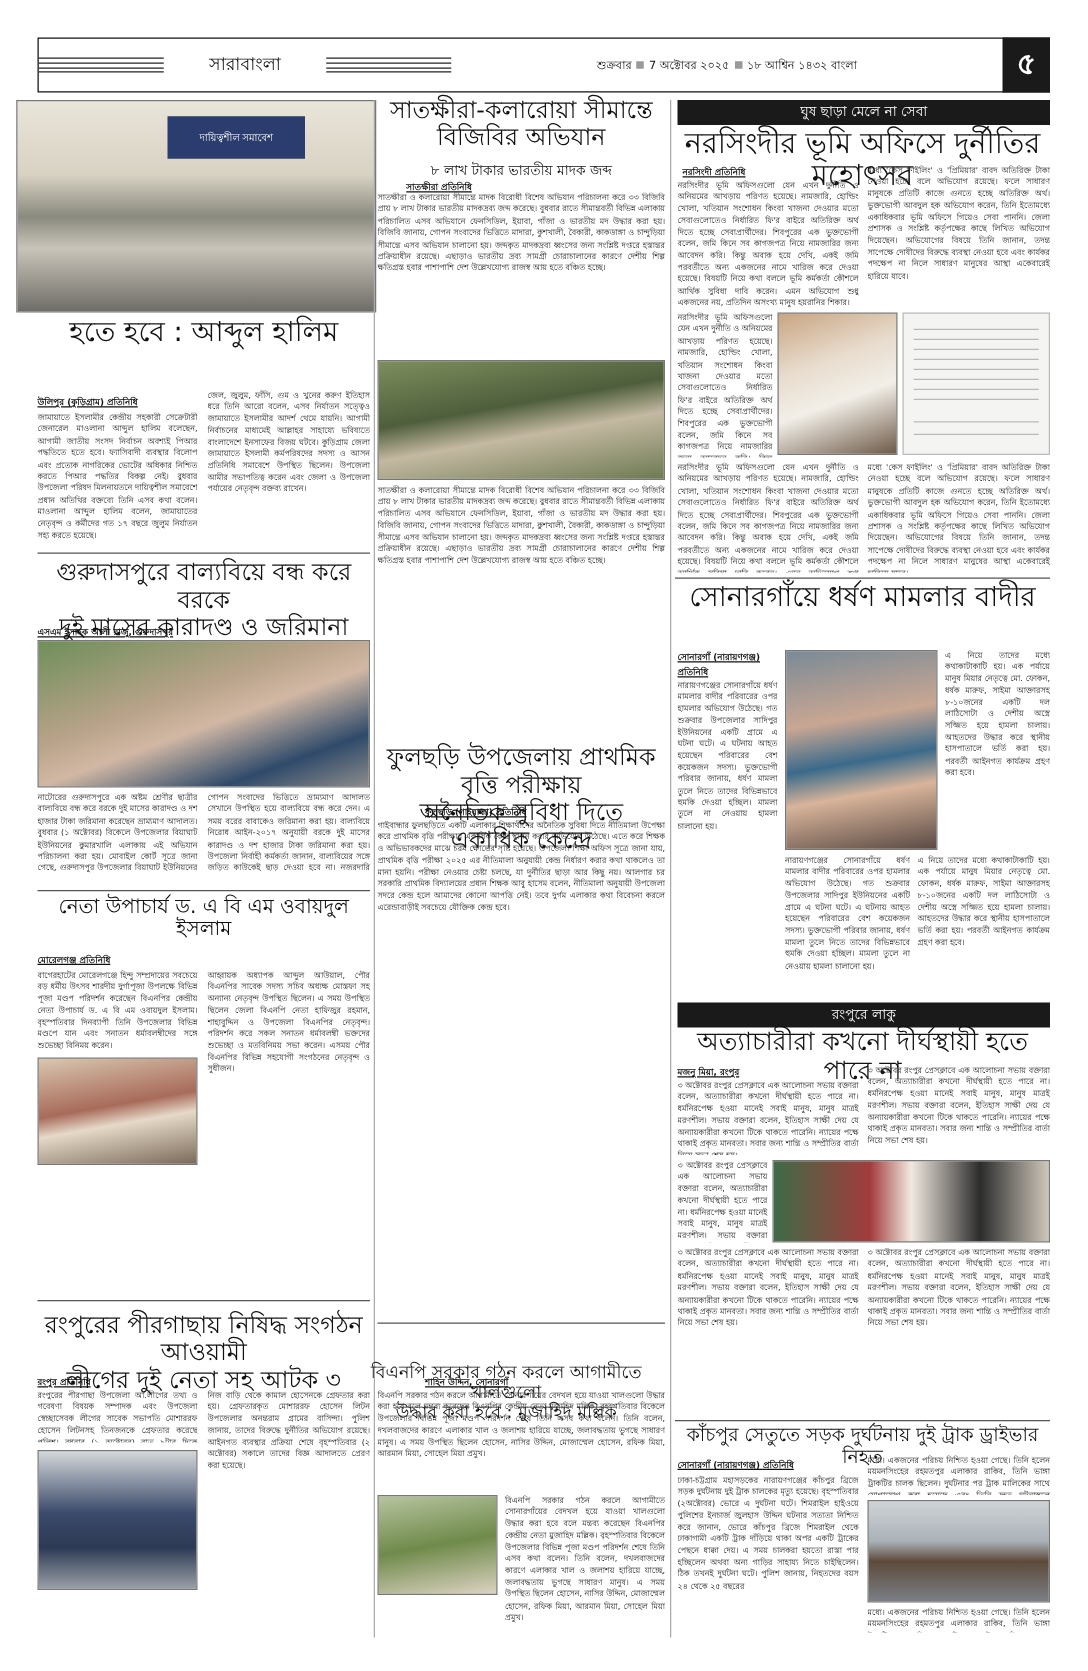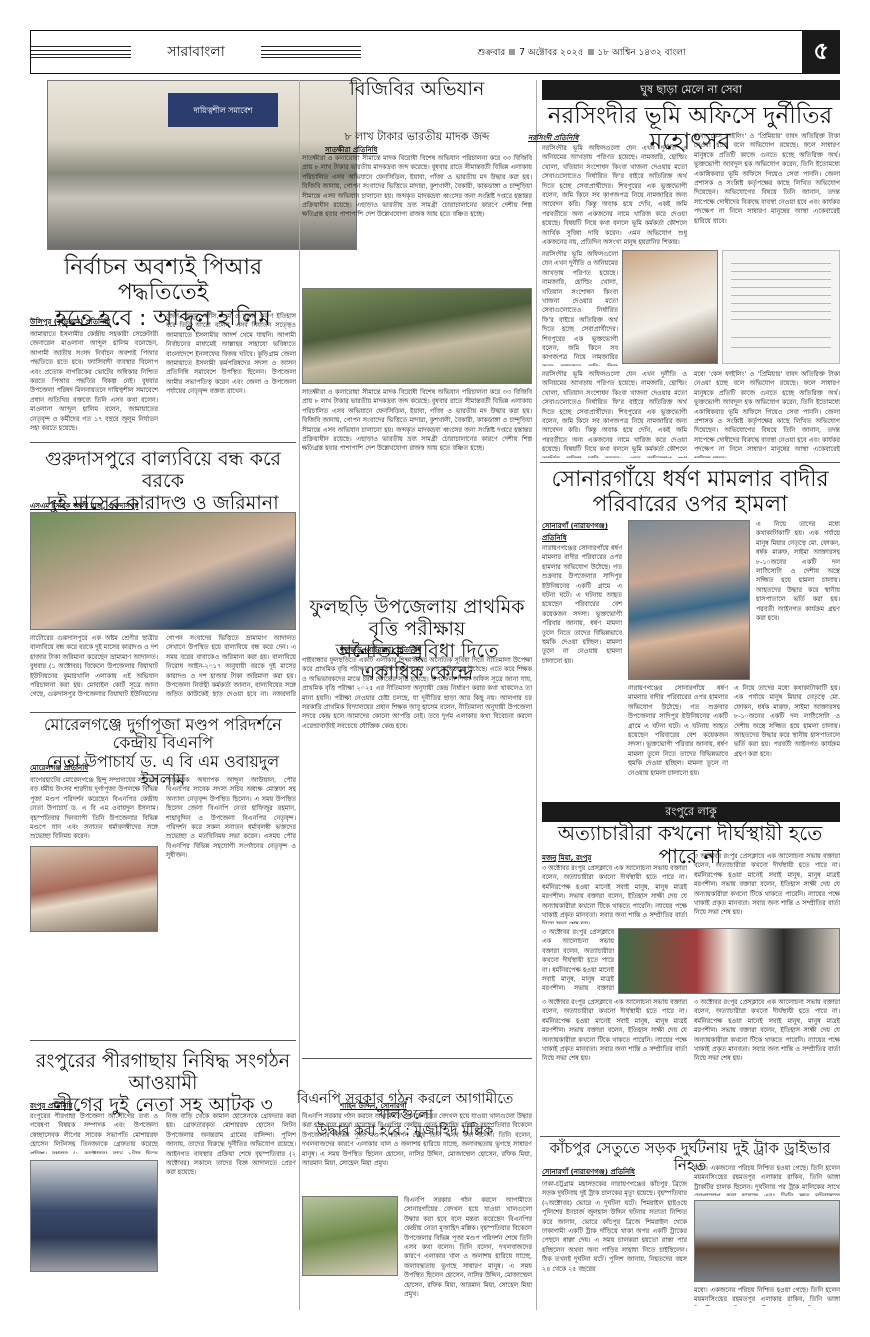--- a/index.html
+++ b/index.html
@@ -43,65 +43,64 @@
 <header class="masthead">
   <div class="rules"></div>
   <div class="section-name">সারাবাংলা</div>
   <div class="rules"></div>
   <div class="dateline">
     <span>শুক্রবার</span><span class="sq"></span><span>7 অক্টোবর ২০২৫</span><span class="sq"></span><span>১৮ আশ্বিন ১৪৩২ বাংলা</span>
   </div>
   <div class="page-no">৫</div>
 </header>
 
-<div class="photo" style="left:47px;top:80px;width:310px;height:170px;background:linear-gradient(180deg,#e9e5d9 0%,#d8d2c3 35%,#8a8a7e 55%,#c9c4b9 70%,#6f6d68 100%);">
+<div class="photo" style="left:13px;top:80px;width:288px;height:170px;background:linear-gradient(180deg,#e9e5d9 0%,#d8d2c3 35%,#8a8a7e 55%,#c9c4b9 70%,#6f6d68 100%);font-family:Liberation Serif, serif;">
   <div class="banner" style="left:120px;top:12px;width:110px;height:34px;font-size:8px;">দায়িত্বশীল সমাবেশ</div>
 </div>
 
 <div class="headline hl-xl" style="left:30px;top:254px;width:266px;">
-  <div>নির্বাচন অবশ্যই পিআর পদ্ধতিতেই</div>
   <div>হতে হবে : আব্দুল হালিম</div>
 </div>
 <div class="byline" style="left:30px;top:316px;">উলিপুর (কুড়িগ্রাম) প্রতিনিধি</div>
 <div class="body-text" style="left:30px;top:330px;width:128px;height:104px;">জামায়াতে ইসলামীর কেন্দ্রীয় সহকারী সেক্রেটারী জেনারেল মাওলানা আব্দুল হালিম বলেছেন, আগামী জাতীয় সংসদ নির্বাচন অবশ্যই পিআর পদ্ধতিতে হতে হবে। ফ্যাসিবাদী ব্যবস্থার বিলোপ এবং প্রত্যেক নাগরিকের ভোটের অধিকার নিশ্চিত করতে পিআর পদ্ধতির বিকল্প নেই। বুধবার উপজেলা পরিষদ মিলনায়তনে দায়িত্বশীল সমাবেশে প্রধান অতিথির বক্তব্যে তিনি এসব কথা বলেন। মাওলানা আব্দুল হালিম বলেন, জামায়াতের নেতৃবৃন্দ ও কর্মীদের গত ১৭ বছরে জুলুম নির্যাতন সহ্য করতে হয়েছে।</div>
 <div class="body-text" style="left:166px;top:312px;width:130px;height:122px;">জেল, জুলুম, ফাঁসি, গুম ও খুনের করুণ ইতিহাস ধরে তিনি আরো বলেন, এসব নির্যাতন সত্ত্বেও জামায়াতে ইসলামীর আদর্শ থেমে যায়নি। আগামী নির্বাচনের মাধ্যমেই আল্লাহর সাহায্যে ভবিষ্যতে বাংলাদেশে ইনসাফের বিজয় ঘটবে। কুড়িগ্রাম জেলা জামায়াতে ইসলামী কর্মপরিষদের সদস্য ও আসন প্রতিনিধি সমাবেশে উপস্থিত ছিলেন। উপজেলা আমীর সভাপতিত্ব করেন এবং জেলা ও উপজেলা পর্যায়ের নেতৃবৃন্দ বক্তব্য রাখেন।</div>
 <div class="hrule" style="left:30px;top:442px;width:266px;"></div>
 
 <div class="headline hl-l" style="left:30px;top:448px;width:266px;">
   <div>গুরুদাসপুরে বাল্যবিয়ে বন্ধ করে বরকে</div>
   <div>দুই মাসের কারাদণ্ড ও জরিমানা</div>
 </div>
 <div class="byline" style="left:30px;top:500px;">এসএম ইসাহক আলী রাজু, গুরুদাসপুর</div>
 <div class="photo" style="left:30px;top:512px;width:266px;height:118px;background:linear-gradient(160deg,#6e8f5a 0%,#b9a38a 40%,#d2b8a4 55%,#2f4a6a 80%,#8c8c8c 100%);"></div>
 <div class="body-text" style="left:30px;top:634px;width:128px;height:66px;">নাটোরের গুরুদাসপুরে এক অষ্টম শ্রেণীর ছাত্রীর বাল্যবিয়ে বন্ধ করে বরকে দুই মাসের কারাদণ্ড ও দশ হাজার টাকা জরিমানা করেছেন ভ্রাম্যমাণ আদালত। বুধবার (১ অক্টোবর) বিকেলে উপজেলার বিয়াঘাট ইউনিয়নের কুমারখালি এলাকায় এই অভিযান পরিচালনা করা হয়। মোবাইল কোর্ট সূত্রে জানা গেছে, গুরুদাসপুর উপজেলার বিয়াঘাট ইউনিয়নের কুমারখালি এলাকায় এক অষ্টম শ্রেণীর ছাত্রীর বিয়ের আয়োজনের প্রক্রিয়া চলছিল।</div>
 <div class="body-text" style="left:166px;top:634px;width:130px;height:66px;">গোপন সংবাদের ভিত্তিতে ভ্রাম্যমাণ আদালত সেখানে উপস্থিত হয়ে বাল্যবিয়ে বন্ধ করে দেন। এ সময় বরের বাবাকেও জরিমানা করা হয়। বাল্যবিয়ে নিরোধ আইন-২০১৭ অনুযায়ী বরকে দুই মাসের কারাদণ্ড ও দশ হাজার টাকা জরিমানা করা হয়। উপজেলা নির্বাহী কর্মকর্তা জানান, বাল্যবিয়ের সঙ্গে জড়িত কাউকেই ছাড় দেওয়া হবে না। নজরদারি পাশাপাশি অভিযানও ব্যবস্থা গ্রহণে আমাদের অব্যাহত থাকবে।</div>
 <div class="hrule" style="left:30px;top:712px;width:266px;"></div>
 
 <div class="headline hl-m" style="left:30px;top:716px;width:266px;">
-  <div>মোরেলগঞ্জে দুর্গাপূজা মণ্ডপ পরিদর্শনে কেন্দ্রীয় বিএনপি</div>
   <div>নেতা উপাচার্য ড. এ বি এম ওবায়দুল ইসলাম</div>
 </div>
 <div class="byline" style="left:30px;top:762px;">মোরেলগঞ্জ প্রতিনিধি</div>
 <div class="body-text" style="left:30px;top:776px;width:128px;height:66px;">বাগেরহাটের মোরেলগঞ্জে হিন্দু সম্প্রদায়ের সবচেয়ে বড় ধর্মীয় উৎসব শারদীয় দুর্গাপূজা উপলক্ষে বিভিন্ন পূজা মণ্ডপ পরিদর্শন করেছেন বিএনপির কেন্দ্রীয় নেতা উপাচার্য ড. এ বি এম ওবায়দুল ইসলাম। বৃহস্পতিবার দিনব্যাপী তিনি উপজেলার বিভিন্ন মণ্ডপে যান এবং সনাতন ধর্মাবলম্বীদের সঙ্গে শুভেচ্ছা বিনিময় করেন।</div>
 <div class="photo" style="left:30px;top:846px;width:128px;height:86px;background:linear-gradient(170deg,#d9c7b0 0%,#a86b5a 45%,#e6d9c8 60%,#7a6a5a 100%);"></div>
 <div class="body-text" style="left:166px;top:776px;width:130px;height:232px;">আহ্বায়ক অধ্যাপক আব্দুল আউয়াল, পৌর বিএনপির সাবেক সদস্য সচিব অধ্যক্ষ মোস্তফা সহ অন্যান্য নেতৃবৃন্দ উপস্থিত ছিলেন। এ সময় উপস্থিত ছিলেন জেলা বিএনপি নেতা হাফিজুর রহমান, শাহাবুদ্দিন ও উপজেলা বিএনপির নেতৃবৃন্দ। পরিদর্শন করে সকল সনাতন ধর্মাবলম্বী ভক্তদের শুভেচ্ছা ও মতবিনিময় সভা করেন। এসময় পৌর বিএনপির বিভিন্ন সহযোগী সংগঠনের নেতৃবৃন্দ ও সুধীজন।</div>
 <div class="hrule" style="left:30px;top:1040px;width:266px;"></div>
 
 <div class="headline hl-l" style="left:30px;top:1050px;width:266px;">
   <div>রংপুরের পীরগাছায় নিষিদ্ধ সংগঠন আওয়ামী</div>
   <div>লীগের দুই নেতা সহ আটক ৩</div>
 </div>
 <div class="byline" style="left:30px;top:1100px;">রংপুর প্রতিনিধি</div>
 <div class="body-text" style="left:30px;top:1112px;width:128px;height:42px;">রংপুরের পীরগাছা উপজেলা আ.লীগের তথ্য ও গবেষণা বিষয়ক সম্পাদক এবং উপজেলা স্বেচ্ছাসেবক লীগের সাবেক সভাপতি মোশাররফ হোসেন লিটনসহ তিনজনকে গ্রেফতার করেছে পুলিশ। বুধবার (১ অক্টোবর) রাত ৯টার দিকে পীরগাছা বাজার থেকে মোশাররফ হোসেন লিটন এবং রাত ৩ টার দিকে</div>
 <div class="photo" style="left:30px;top:1160px;width:128px;height:112px;background:linear-gradient(180deg,#d4d8da 0%,#3b4a6b 45%,#2d3a55 70%,#9aa0a6 100%);"></div>
 <div class="body-text" style="left:166px;top:1112px;width:130px;height:190px;">নিজ বাড়ি থেকে কামাল হোসেনকে গ্রেফতার করা হয়। গ্রেফতারকৃত মোশাররফ হোসেন লিটন উপজেলার অনন্তরাম গ্রামের বাসিন্দা। পুলিশ জানায়, তাদের বিরুদ্ধে দুর্নীতির অভিযোগ রয়েছে। আইনগত ব্যবস্থার প্রক্রিয়া শেষে বৃহস্পতিবার (২ অক্টোবর) সকালে তাদের বিজ্ঞ আদালতে প্রেরণ করা হয়েছে।</div>
 
 <div class="vrule" style="left:299px;top:80px;height:1230px;"></div>
 
 <div class="headline hl-l" style="left:302px;top:78px;width:230px;">
+  <div>সাতক্ষীরা-কলারোয়া সীমান্তে</div>
   <div>বিজিবির অভিযান</div>
 </div>
 <div class="subhead" style="left:302px;top:128px;width:230px;">৮ লাখ টাকার ভারতীয় মাদক জব্দ</div>
 <div class="byline" style="left:302px;top:144px;margin-left:23px;">সাতক্ষীরা প্রতিনিধি</div>
 <div class="body-text" style="left:302px;top:154px;width:230px;height:130px;">সাতক্ষীরা ও কলারোয়া সীমান্তে মাদক বিরোধী বিশেষ অভিযান পরিচালনা করে ৩৩ বিজিবি প্রায় ৮ লাখ টাকার ভারতীয় মাদকদ্রব্য জব্দ করেছে। বুধবার রাতে সীমান্তবর্তী বিভিন্ন এলাকায় পরিচালিত এসব অভিযানে ফেনসিডিল, ইয়াবা, গাঁজা ও ভারতীয় মদ উদ্ধার করা হয়। বিজিবি জানায়, গোপন সংবাদের ভিত্তিতে মাদারা, কুশখালী, বৈকারী, কাকডাঙ্গা ও চান্দুড়িয়া সীমান্তে এসব অভিযান চালানো হয়। জব্দকৃত মাদকদ্রব্য ধ্বংসের জন্য সংশ্লিষ্ট দপ্তরে হস্তান্তর প্রক্রিয়াধীন রয়েছে। এছাড়াও ভারতীয় দ্রব্য সামগ্রী চোরাচালানের কারণে দেশীয় শিল্প ক্ষতিগ্রস্ত হবার পাশাপাশি দেশ উল্লেখযোগ্য রাজস্ব আয় হতে বঞ্চিত হচ্ছে।</div>
 <div class="photo" style="left:302px;top:288px;width:230px;height:96px;background:linear-gradient(170deg,#7d8f5d 0%,#4e5e3c 40%,#c4b9a2 60%,#6d7a52 100%);"></div>
 <div class="body-text" style="left:302px;top:388px;width:230px;height:202px;">সাতক্ষীরা ও কলারোয়া সীমান্তে মাদক বিরোধী বিশেষ অভিযান পরিচালনা করে ৩৩ বিজিবি প্রায় ৮ লাখ টাকার ভারতীয় মাদকদ্রব্য জব্দ করেছে। বুধবার রাতে সীমান্তবর্তী বিভিন্ন এলাকায় পরিচালিত এসব অভিযানে ফেনসিডিল, ইয়াবা, গাঁজা ও ভারতীয় মদ উদ্ধার করা হয়। বিজিবি জানায়, গোপন সংবাদের ভিত্তিতে মাদারা, কুশখালী, বৈকারী, কাকডাঙ্গা ও চান্দুড়িয়া সীমান্তে এসব অভিযান চালানো হয়। জব্দকৃত মাদকদ্রব্য ধ্বংসের জন্য সংশ্লিষ্ট দপ্তরে হস্তান্তর প্রক্রিয়াধীন রয়েছে। এছাড়াও ভারতীয় দ্রব্য সামগ্রী চোরাচালানের কারণে দেশীয় শিল্প ক্ষতিগ্রস্ত হবার পাশাপাশি দেশ উল্লেখযোগ্য রাজস্ব আয় হতে বঞ্চিত হচ্ছে।</div>
 
 <div class="headline hl-l" style="left:302px;top:596px;width:230px;">
   <div>ফুলছড়ি উপজেলায় প্রাথমিক বৃত্তি পরীক্ষায়</div>
@@ -117,21 +116,21 @@
 </div>
 <div class="byline" style="left:340px;top:1100px;">শাহিন উদ্দিন, সোনারগাঁ</div>
 <div class="body-text" style="left:302px;top:1112px;width:230px;height:80px;">বিএনপি সরকার গঠন করলে আগামীতে সোনারগাঁয়ের বেদখল হয়ে যাওয়া খালগুলো উদ্ধার করা হবে বলে মন্তব্য করেছেন বিএনপির কেন্দ্রীয় নেতা মুজাহিদ মল্লিক। বৃহস্পতিবার বিকেলে উপজেলার বিভিন্ন পূজা মণ্ডপ পরিদর্শন শেষে তিনি এসব কথা বলেন। তিনি বলেন, দখলবাজদের কারণে এলাকার খাল ও জলাশয় হারিয়ে যাচ্ছে, জলাবদ্ধতায় ভুগছে সাধারণ মানুষ। এ সময় উপস্থিত ছিলেন হোসেন, নাসির উদ্দিন, মোজাম্মেল হোসেন, রফিক মিয়া, আরমান মিয়া, সোহেল মিয়া প্রমুখ।</div>
 <div class="photo" style="left:302px;top:1196px;width:96px;height:80px;background:linear-gradient(170deg,#b7c4a0 0%,#6f8a4a 50%,#dcd3c2 100%);"></div>
 <div class="body-text" style="left:404px;top:1196px;width:128px;height:106px;">বিএনপি সরকার গঠন করলে আগামীতে সোনারগাঁয়ের বেদখল হয়ে যাওয়া খালগুলো উদ্ধার করা হবে বলে মন্তব্য করেছেন বিএনপির কেন্দ্রীয় নেতা মুজাহিদ মল্লিক। বৃহস্পতিবার বিকেলে উপজেলার বিভিন্ন পূজা মণ্ডপ পরিদর্শন শেষে তিনি এসব কথা বলেন। তিনি বলেন, দখলবাজদের কারণে এলাকার খাল ও জলাশয় হারিয়ে যাচ্ছে, জলাবদ্ধতায় ভুগছে সাধারণ মানুষ। এ সময় উপস্থিত ছিলেন হোসেন, নাসির উদ্দিন, মোজাম্মেল হোসেন, রফিক মিয়া, আরমান মিয়া, সোহেল মিয়া প্রমুখ।</div>
 
 <div class="vrule" style="left:536px;top:80px;height:1230px;"></div>
 
 <div class="kicker" style="left:542px;top:80px;width:298px;">ঘুষ ছাড়া মেলে না সেবা</div>
 <div class="headline hl-xl" style="left:540px;top:102px;width:300px;font-size:23px;">নরসিংদীর ভূমি অফিসে দুর্নীতির মহোৎসব</div>
-<div class="byline" style="left:528px;top:132px;font-style:italic;">নরসিংদী প্রতিনিধি</div>
+<div class="byline" style="left:546px;top:132px;">নরসিংদী প্রতিনিধি</div>
 <div class="body-text" style="left:542px;top:144px;width:145px;height:102px;">নরসিংদীর ভূমি অফিসগুলো যেন এখন দুর্নীতি ও অনিয়মের আখড়ায় পরিণত হয়েছে। নামজারি, হোল্ডিং খোলা, খতিয়ান সংশোধন কিংবা খাজনা দেওয়ার মতো সেবাগুলোতেও নির্ধারিত ফি'র বাইরে অতিরিক্ত অর্থ দিতে হচ্ছে সেবাপ্রার্থীদের। শিবপুরের এক ভুক্তভোগী বলেন, জমি কিনে সব কাগজপত্র নিয়ে নামজারির জন্য আবেদন করি। কিন্তু অবাক হয়ে দেখি, একই জমি পরবর্তীতে অন্য একজনের নামে খারিজ করে দেওয়া হয়েছে। বিষয়টি নিয়ে কথা বললে ভূমি কর্মকর্তা কৌশলে আর্থিক সুবিধা দাবি করেন। এমন অভিযোগ শুধু একজনের নয়, প্রতিদিন অসংখ্য মানুষ হয়রানির শিকার।</div>
 <div class="body-text" style="left:694px;top:132px;width:146px;height:116px;">মধ্যে 'কেস ফাইলিং' ও 'প্রিমিয়ার' বাবদ অতিরিক্ত টাকা নেওয়া হচ্ছে বলে অভিযোগ রয়েছে। ফলে সাধারণ মানুষকে প্রতিটি কাজে গুনতে হচ্ছে অতিরিক্ত অর্থ। ভুক্তভোগী আবদুল হক অভিযোগ করেন, তিনি ইতোমধ্যে একাধিকবার ভূমি অফিসে গিয়েও সেবা পাননি। জেলা প্রশাসক ও সংশ্লিষ্ট কর্তৃপক্ষের কাছে লিখিত অভিযোগ দিয়েছেন। অভিযোগের বিষয়ে তিনি জানান, তদন্ত সাপেক্ষে দোষীদের বিরুদ্ধে ব্যবস্থা নেওয়া হবে এবং কার্যকর পদক্ষেপ না নিলে সাধারণ মানুষের আস্থা একেবারেই হারিয়ে যাবে।</div>
 <div class="body-text" style="left:542px;top:250px;width:76px;height:116px;">নরসিংদীর ভূমি অফিসগুলো যেন এখন দুর্নীতি ও অনিয়মের আখড়ায় পরিণত হয়েছে। নামজারি, হোল্ডিং খোলা, খতিয়ান সংশোধন কিংবা খাজনা দেওয়ার মতো সেবাগুলোতেও নির্ধারিত ফি'র বাইরে অতিরিক্ত অর্থ দিতে হচ্ছে সেবাপ্রার্থীদের। শিবপুরের এক ভুক্তভোগী বলেন, জমি কিনে সব কাগজপত্র নিয়ে নামজারির জন্য আবেদন করি। কিন্তু অবাক হয়ে দেখি, একই জমি পরবর্তীতে অন্য একজনের নামে খারিজ করে দেওয়া হয়েছে। বিষয়টি নিয়ে কথা বললে ভূমি কর্মকর্তা কৌশলে আর্থিক সুবিধা দাবি করেন। এমন অভিযোগ শুধু একজনের নয়, প্রতিদিন অসংখ্য মানুষ হয়রানির শিকার।</div>
 <div class="photo" style="left:622px;top:250px;width:96px;height:114px;background:linear-gradient(160deg,#c9a582 0%,#e8dccd 35%,#f2efe8 60%,#6e5a48 100%);"></div>
 <div class="doc-img" style="left:722px;top:250px;width:118px;height:114px;">
   <div class="line" style="top:12px;"></div>
   <div class="line" style="top:20px;"></div>
   <div class="line" style="top:28px;"></div>
   <div class="line" style="top:36px;"></div>
   <div class="line" style="top:44px;"></div>
@@ -140,21 +139,20 @@
   <div class="line" style="top:68px;"></div>
   <div class="line" style="top:86px;"></div>
   <div class="line" style="top:96px;"></div>
 </div>
 <div class="body-text" style="left:542px;top:370px;width:145px;height:88px;">নরসিংদীর ভূমি অফিসগুলো যেন এখন দুর্নীতি ও অনিয়মের আখড়ায় পরিণত হয়েছে। নামজারি, হোল্ডিং খোলা, খতিয়ান সংশোধন কিংবা খাজনা দেওয়ার মতো সেবাগুলোতেও নির্ধারিত ফি'র বাইরে অতিরিক্ত অর্থ দিতে হচ্ছে সেবাপ্রার্থীদের। শিবপুরের এক ভুক্তভোগী বলেন, জমি কিনে সব কাগজপত্র নিয়ে নামজারির জন্য আবেদন করি। কিন্তু অবাক হয়ে দেখি, একই জমি পরবর্তীতে অন্য একজনের নামে খারিজ করে দেওয়া হয়েছে। বিষয়টি নিয়ে কথা বললে ভূমি কর্মকর্তা কৌশলে আর্থিক সুবিধা দাবি করেন। এমন অভিযোগ শুধু একজনের নয়, প্রতিদিন অসংখ্য মানুষ হয়রানির শিকার।</div>
 <div class="body-text" style="left:694px;top:370px;width:146px;height:88px;">মধ্যে 'কেস ফাইলিং' ও 'প্রিমিয়ার' বাবদ অতিরিক্ত টাকা নেওয়া হচ্ছে বলে অভিযোগ রয়েছে। ফলে সাধারণ মানুষকে প্রতিটি কাজে গুনতে হচ্ছে অতিরিক্ত অর্থ। ভুক্তভোগী আবদুল হক অভিযোগ করেন, তিনি ইতোমধ্যে একাধিকবার ভূমি অফিসে গিয়েও সেবা পাননি। জেলা প্রশাসক ও সংশ্লিষ্ট কর্তৃপক্ষের কাছে লিখিত অভিযোগ দিয়েছেন। অভিযোগের বিষয়ে তিনি জানান, তদন্ত সাপেক্ষে দোষীদের বিরুদ্ধে ব্যবস্থা নেওয়া হবে এবং কার্যকর পদক্ষেপ না নিলে সাধারণ মানুষের আস্থা একেবারেই হারিয়ে যাবে।</div>
 <div class="hrule" style="left:540px;top:462px;width:300px;"></div>
 
 <div class="headline hl-xl" style="left:540px;top:466px;width:300px;">
   <div>সোনারগাঁয়ে ধর্ষণ মামলার বাদীর</div>
-  <div>পরিবারের ওপর হামলা</div>
 </div>
 <div class="byline" style="left:542px;top:520px;width:80px;">সোনারগাঁ (নারায়ণগঞ্জ) প্রতিনিধি</div>
 <div class="body-text" style="left:542px;top:544px;width:80px;height:250px;">নারায়ণগঞ্জের সোনারগাঁয়ে ধর্ষণ মামলার বাদীর পরিবারের ওপর হামলার অভিযোগ উঠেছে। গত শুক্রবার উপজেলার সাদিপুর ইউনিয়নের একটি গ্রামে এ ঘটনা ঘটে। এ ঘটনায় আহত হয়েছেন পরিবারের বেশ কয়েকজন সদস্য। ভুক্তভোগী পরিবার জানায়, ধর্ষণ মামলা তুলে নিতে তাদের বিভিন্নভাবে হুমকি দেওয়া হচ্ছিল। মামলা তুলে না নেওয়ায় হামলা চালানো হয়।</div>
 <div class="photo" style="left:628px;top:520px;width:122px;height:160px;background:linear-gradient(170deg,#7a8a96 0%,#c9a793 35%,#3a6a8a 55%,#d8b49a 70%,#5a4a44 100%);"></div>
 <div class="body-text" style="left:756px;top:520px;width:84px;height:160px;">এ নিয়ে তাদের মধ্যে কথাকাটাকাটি হয়। এক পর্যায়ে মানুষ মিয়ার নেতৃত্বে মো. ফোকন, ধর্ষক মারুফ, সাইমা আক্তারসহ ৮-১০জনের একটি দল লাঠিসোটা ও দেশীয় অস্ত্রে সজ্জিত হয়ে হামলা চালায়। আহতদের উদ্ধার করে স্থানীয় হাসপাতালে ভর্তি করা হয়। পরবর্তী আইনগত কার্যক্রম গ্রহণ করা হবে।</div>
 <div class="body-text" style="left:628px;top:684px;width:100px;height:110px;">নারায়ণগঞ্জের সোনারগাঁয়ে ধর্ষণ মামলার বাদীর পরিবারের ওপর হামলার অভিযোগ উঠেছে। গত শুক্রবার উপজেলার সাদিপুর ইউনিয়নের একটি গ্রামে এ ঘটনা ঘটে। এ ঘটনায় আহত হয়েছেন পরিবারের বেশ কয়েকজন সদস্য। ভুক্তভোগী পরিবার জানায়, ধর্ষণ মামলা তুলে নিতে তাদের বিভিন্নভাবে হুমকি দেওয়া হচ্ছিল। মামলা তুলে না নেওয়ায় হামলা চালানো হয়।</div>
 <div class="body-text" style="left:734px;top:684px;width:106px;height:110px;">এ নিয়ে তাদের মধ্যে কথাকাটাকাটি হয়। এক পর্যায়ে মানুষ মিয়ার নেতৃত্বে মো. ফোকন, ধর্ষক মারুফ, সাইমা আক্তারসহ ৮-১০জনের একটি দল লাঠিসোটা ও দেশীয় অস্ত্রে সজ্জিত হয়ে হামলা চালায়। আহতদের উদ্ধার করে স্থানীয় হাসপাতালে ভর্তি করা হয়। পরবর্তী আইনগত কার্যক্রম গ্রহণ করা হবে।</div>
 
 <div class="kicker" style="left:542px;top:802px;width:298px;">রংপুরে লাকু</div>
 <div class="headline" style="left:540px;top:822px;width:300px;font-size:20px;">অত্যাচারীরা কখনো দীর্ঘস্থায়ী হতে পারে না</div>

